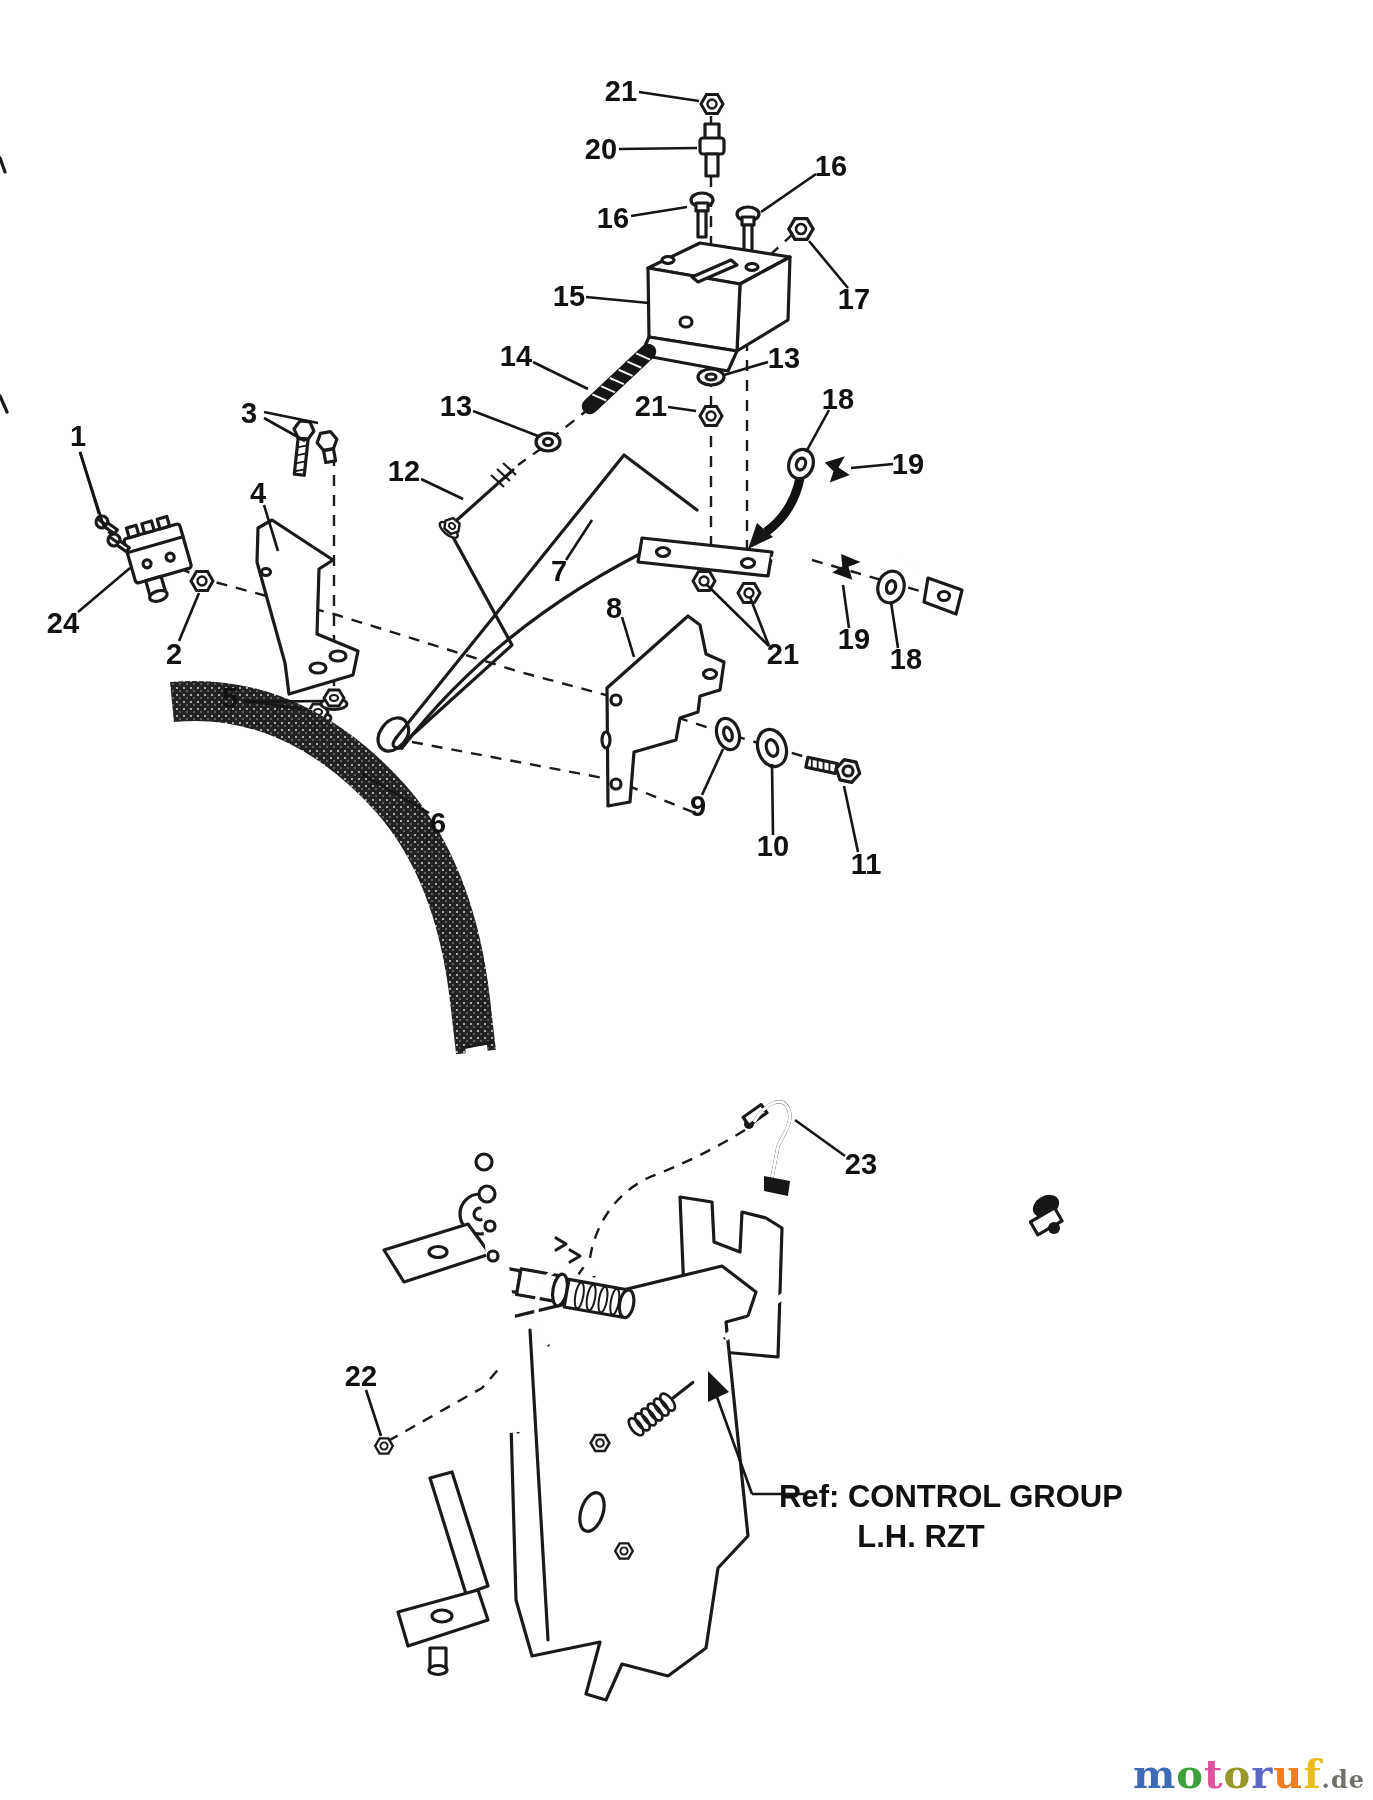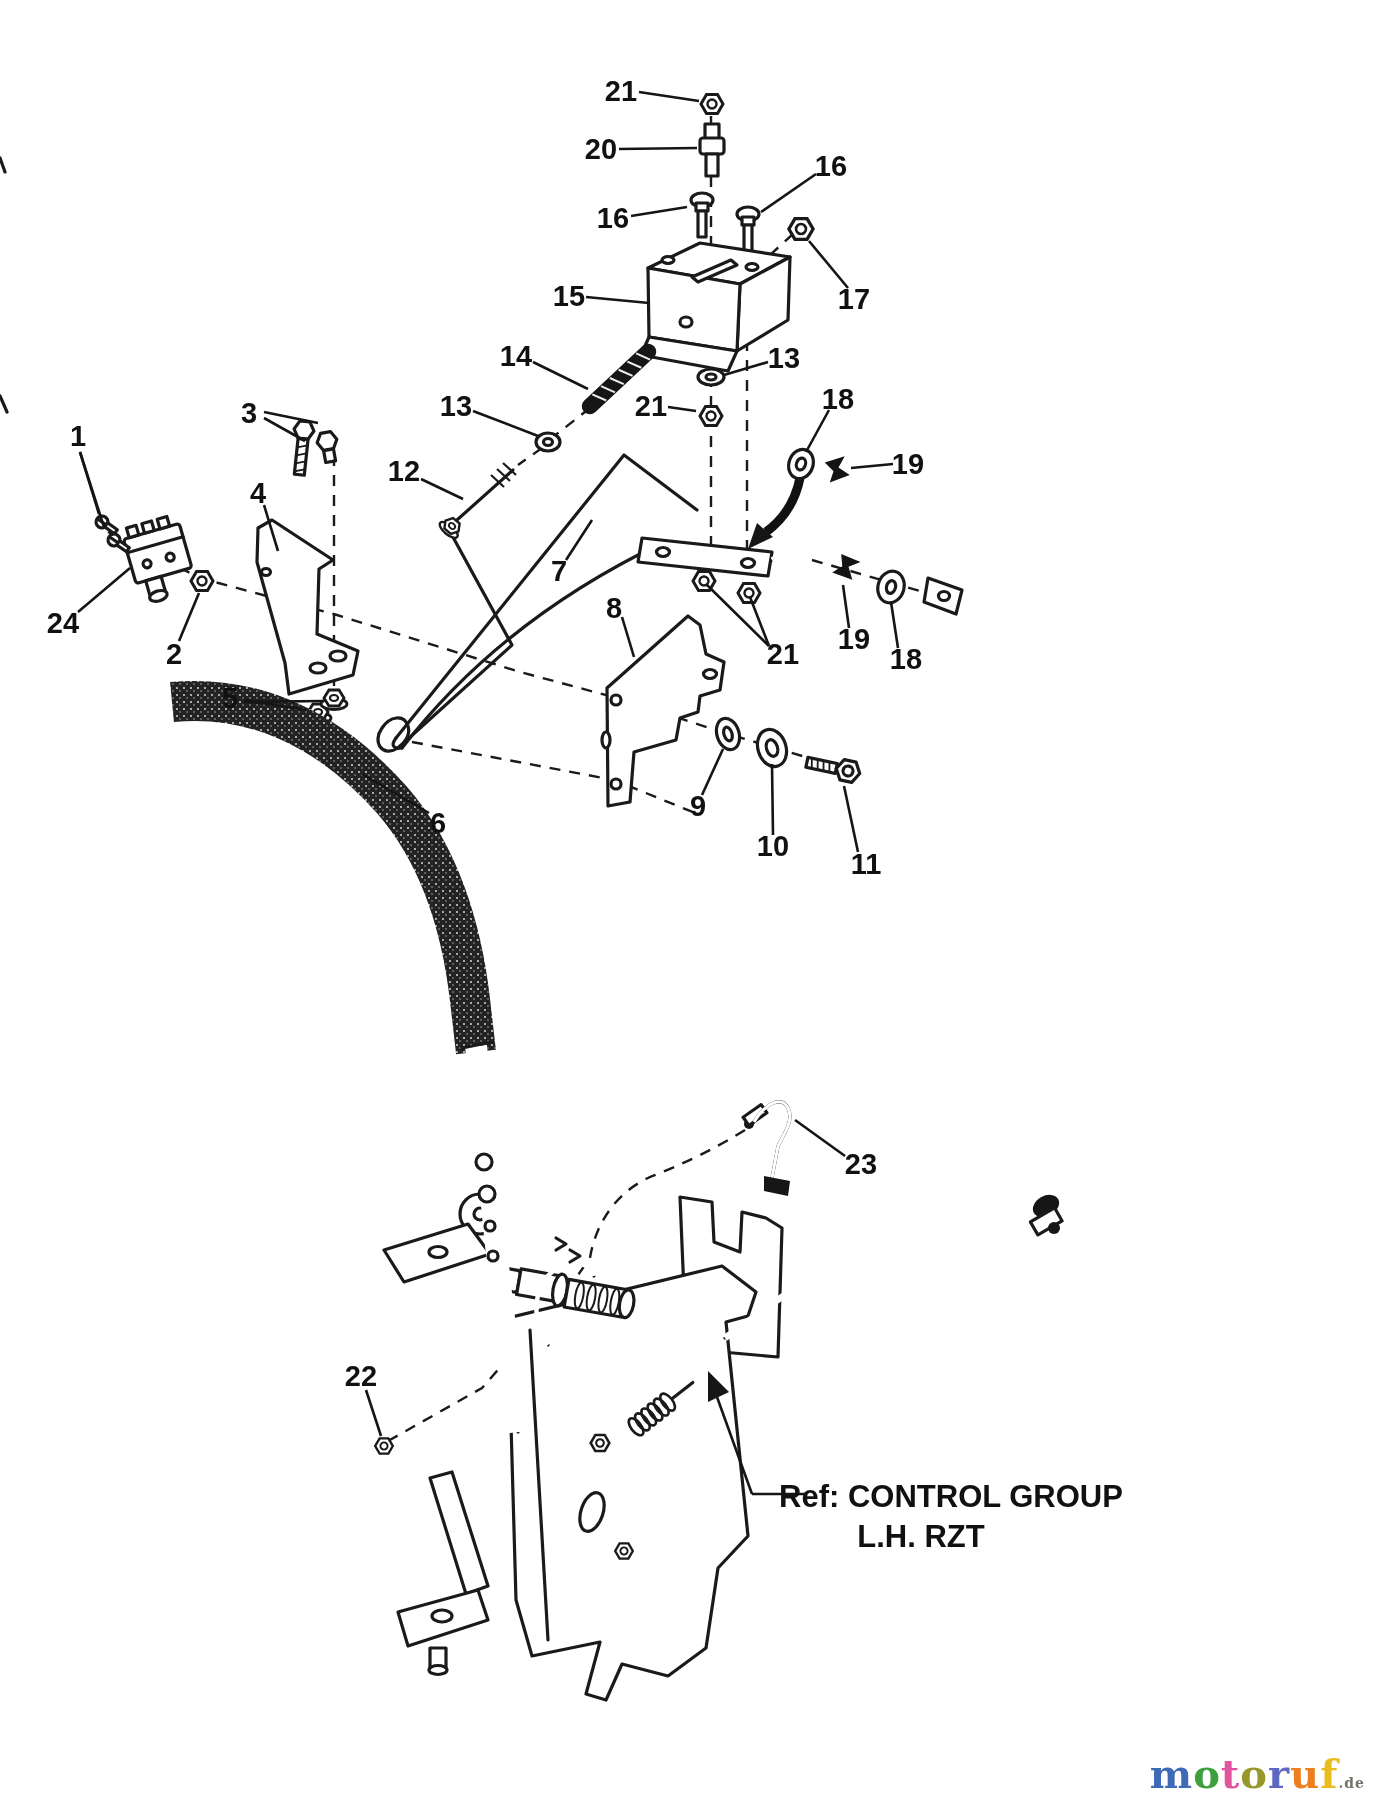--- a/index.html
+++ b/index.html
@@ -8,21 +8,21 @@
   svg{position:absolute;left:0;top:0;}
   .callout{font:bold 29px "Liberation Sans",sans-serif;fill:#111;}
   .refnote{font:bold 31px "Liberation Sans",sans-serif;fill:#111;}
   .leader{stroke:#151515;stroke-width:2.6;fill:none;}
   .dash{stroke:#1a1a1a;stroke-width:2.4;fill:none;stroke-dasharray:11 9;}
   .ln{stroke:#1a1a1a;fill:none;stroke-width:3.2;stroke-linejoin:round;stroke-linecap:round;}
   .part{stroke:#1a1a1a;fill:#ffffff;stroke-width:3.2;stroke-linejoin:round;}
   .dark{fill:#161616;stroke:none;}
   .watermark{position:absolute;right:8px;bottom:6px;font-family:"DejaVu Serif",serif;
              font-weight:bold;font-size:40px;letter-spacing:1px;line-height:1;}
-  .watermark .suffix{font-size:14px;font-weight:bold;}
+  .watermark .suffix{font-size:24px;font-weight:bold;}
 </style>
 </head>
 <body>
 
 <div class="canvas">
 <svg width="1373" height="1800" viewBox="0 0 1373 1800">
   <defs>
     <pattern id="grain" width="7" height="7" patternUnits="userSpaceOnUse">
       <rect width="7" height="7" fill="#232323"></rect>
       <circle cx="2" cy="2" r="0.9" fill="#e9e9e9"></circle>

